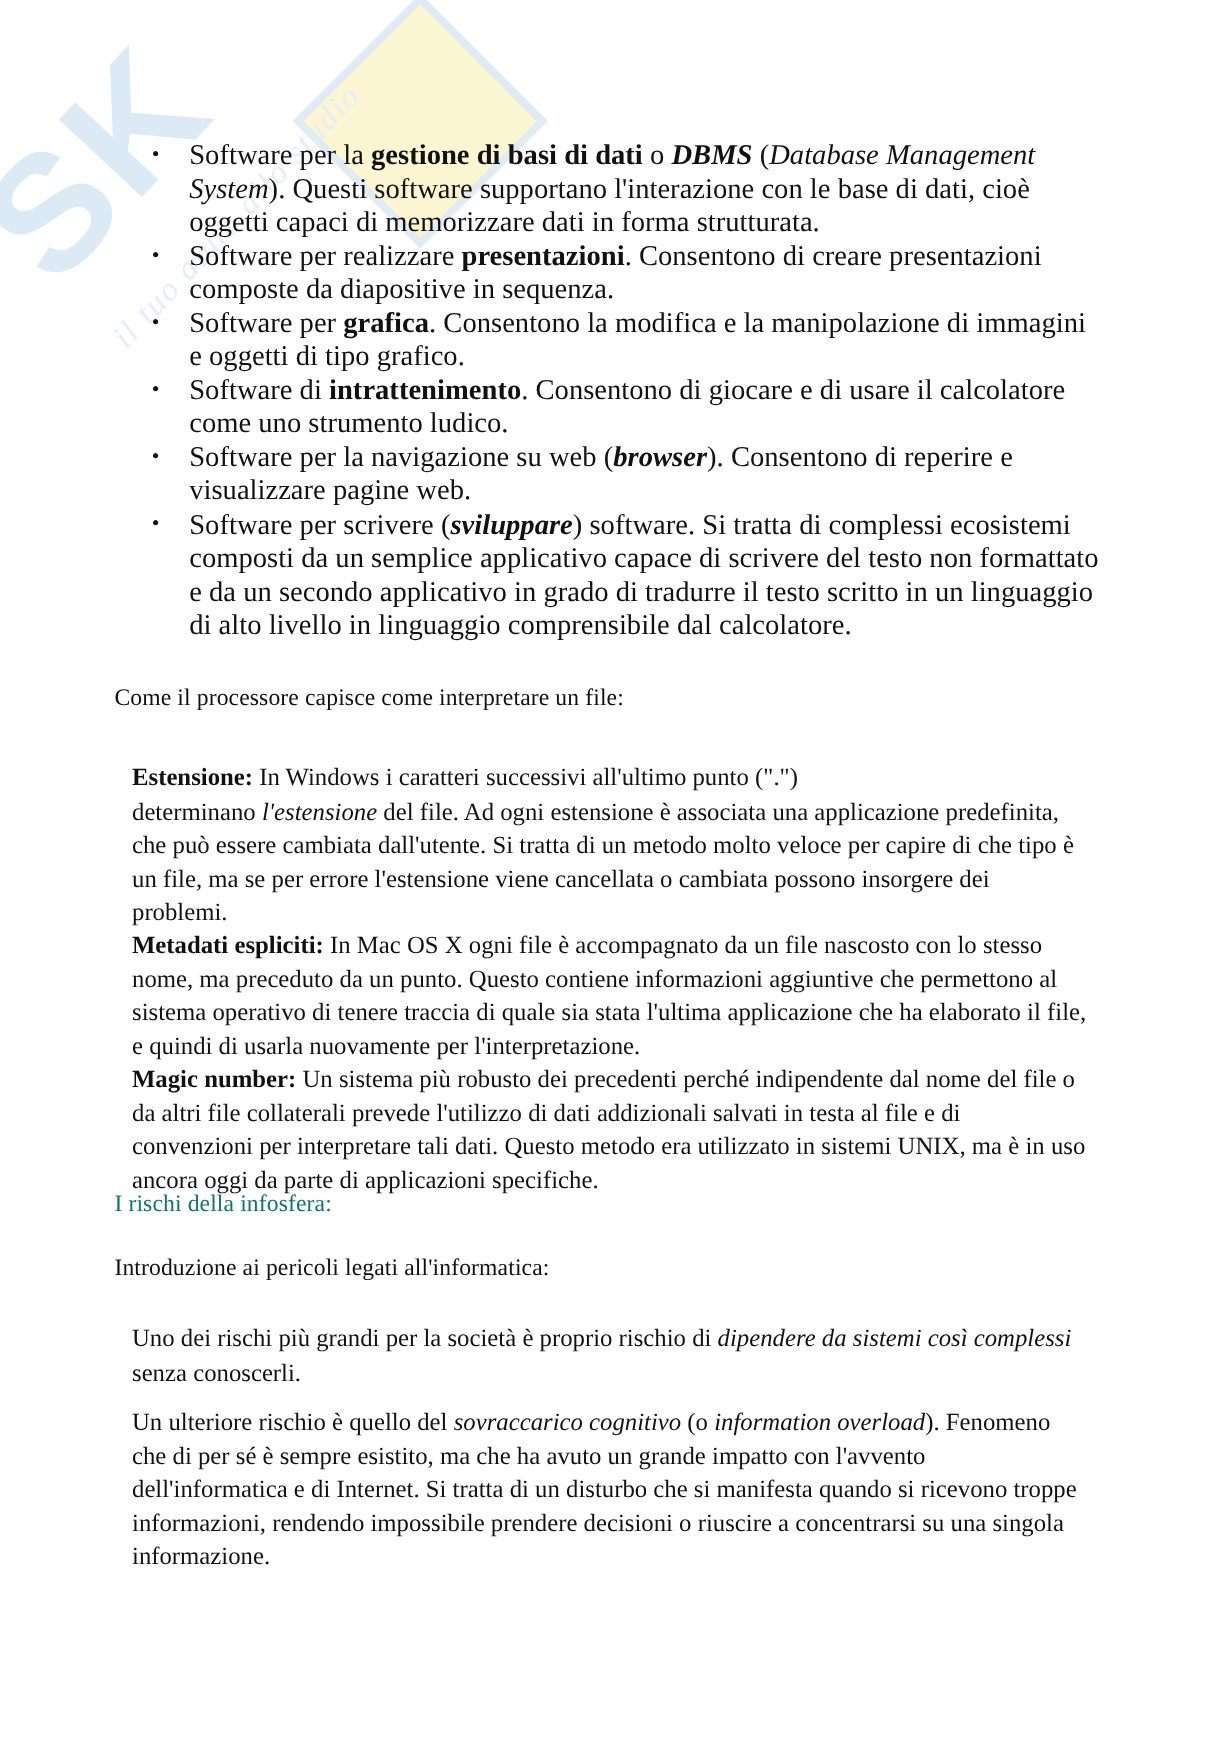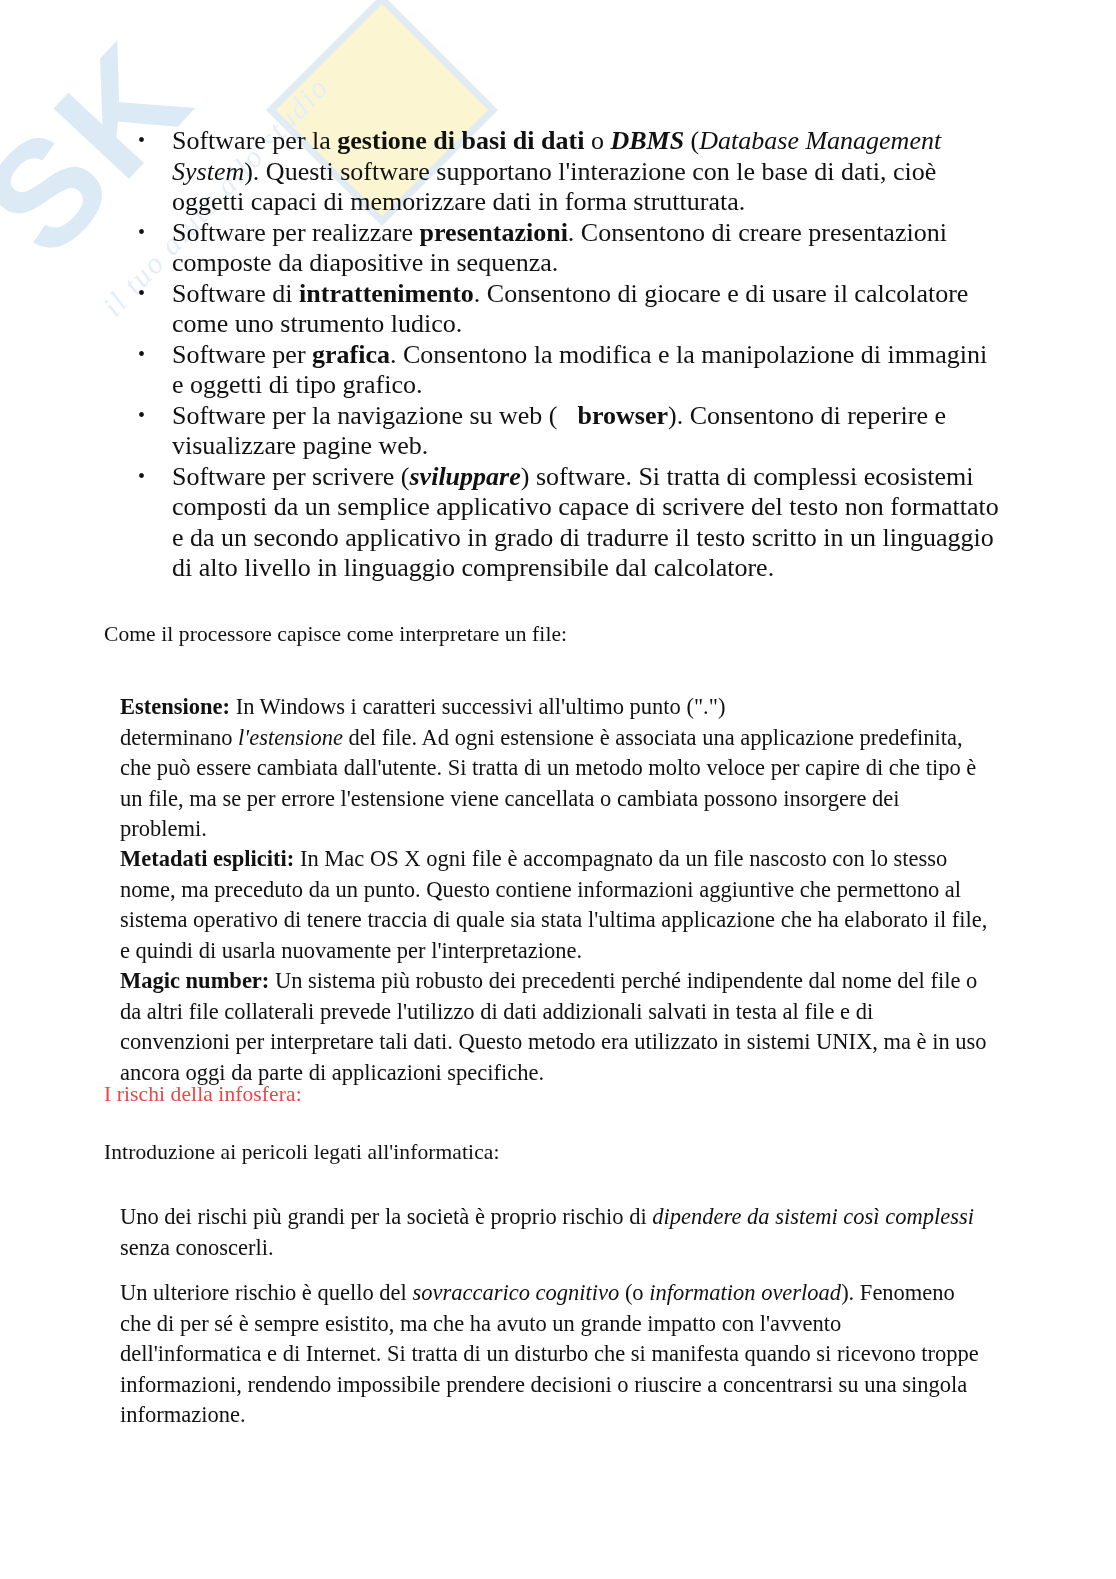--- a/index.html
+++ b/index.html
@@ -101,21 +101,21 @@
   }
 
   h3.head {
     margin: 0;
     font-size: 21.5px;
     line-height: 28px;
     font-weight: normal;
     letter-spacing: .1px;
   }
   h3.head.red {
-    color: #ef4444;
+    color: #0f766e;
   }
 
   p.para {
     margin: 16px;
     font-size: 22.5px;
     line-height: 30.5px;
   }
 </style>
 </head>
 <body>
@@ -127,23 +127,23 @@
     <div class="wm-text">SK</div>
     <div class="wm-sub">il tuo aiuto allo studio</div>
   </div>
 
   <div id="content">
 
     <div class="blk" style="top:126px;">
       <ul class="bullets" id="bullet-list">
           <li><span>Software per la </span><span style="font-weight: bold;">gestione di basi di dati</span><span> o </span><span style="font-weight: bold; font-style: italic;">DBMS</span><span> (</span><span style="font-style: italic;">Database Management System</span><span>). Questi software supportano l'interazione con le base di dati, cioè oggetti capaci di memorizzare dati in forma strutturata.</span></li>
           <li><span>Software per realizzare </span><span style="font-weight: bold;">presentazioni</span><span>. Consentono di creare presentazioni composte da diapositive in sequenza.</span></li>
+          <li><span>Software per </span><span style="font-weight: bold;">grafica</span><span>. Consentono la modifica e la manipolazione di immagini e oggetti di tipo grafico.</span></li>
           <li><span>Software di </span><span style="font-weight: bold;">intrattenimento</span><span>. Consentono di giocare e di usare il calcolatore come uno strumento ludico.</span></li>
-          <li><span>Software per </span><span style="font-weight: bold;">grafica</span><span>. Consentono la modifica e la manipolazione di immagini e oggetti di tipo grafico.</span></li>
-          <li><span>Software per la navigazione su web (</span><span style="font-weight: bold;  margin-left: 20px;">browser</span><span>). Consentono di reperire e visualizzare pagine web.</span></li>
+          <li><span>Software per la navigazione su web (</span><span style="font-weight: bold; font-style: italic;">browser</span><span>). Consentono di reperire e visualizzare pagine web.</span></li>
           <li><span>Software per scrivere (</span><span style="font-weight: bold; font-style: italic;">sviluppare</span><span>) software. Si tratta di complessi ecosistemi composti da un semplice applicativo capace di scrivere del testo non formattato e da un secondo applicativo in grado di tradurre il testo scritto in un linguaggio di alto livello in linguaggio comprensibile dal calcolatore.</span></li>
         </ul>
     </div>
 
     <div class="blk" style="top:620px;">
       <h3 class="head">Come il processore capisce come interpretare un file:</h3>
     </div>
 
     <div class="blk" style="top:676px;">
       <p class="para" id="p-estensione"><span style="font-weight: bold;">Estensione:</span><span> In Windows i caratteri successivi all'ultimo punto (".")</span><br><span>determinano </span><span style="font-style: italic;">l'estensione</span><span> del file. Ad ogni estensione è associata una applicazione predefinita, che può essere cambiata dall'utente. Si tratta di un metodo molto veloce per capire di che tipo è un file, ma se per errore l'estensione viene cancellata o cambiata possono insorgere dei problemi.</span></p>

